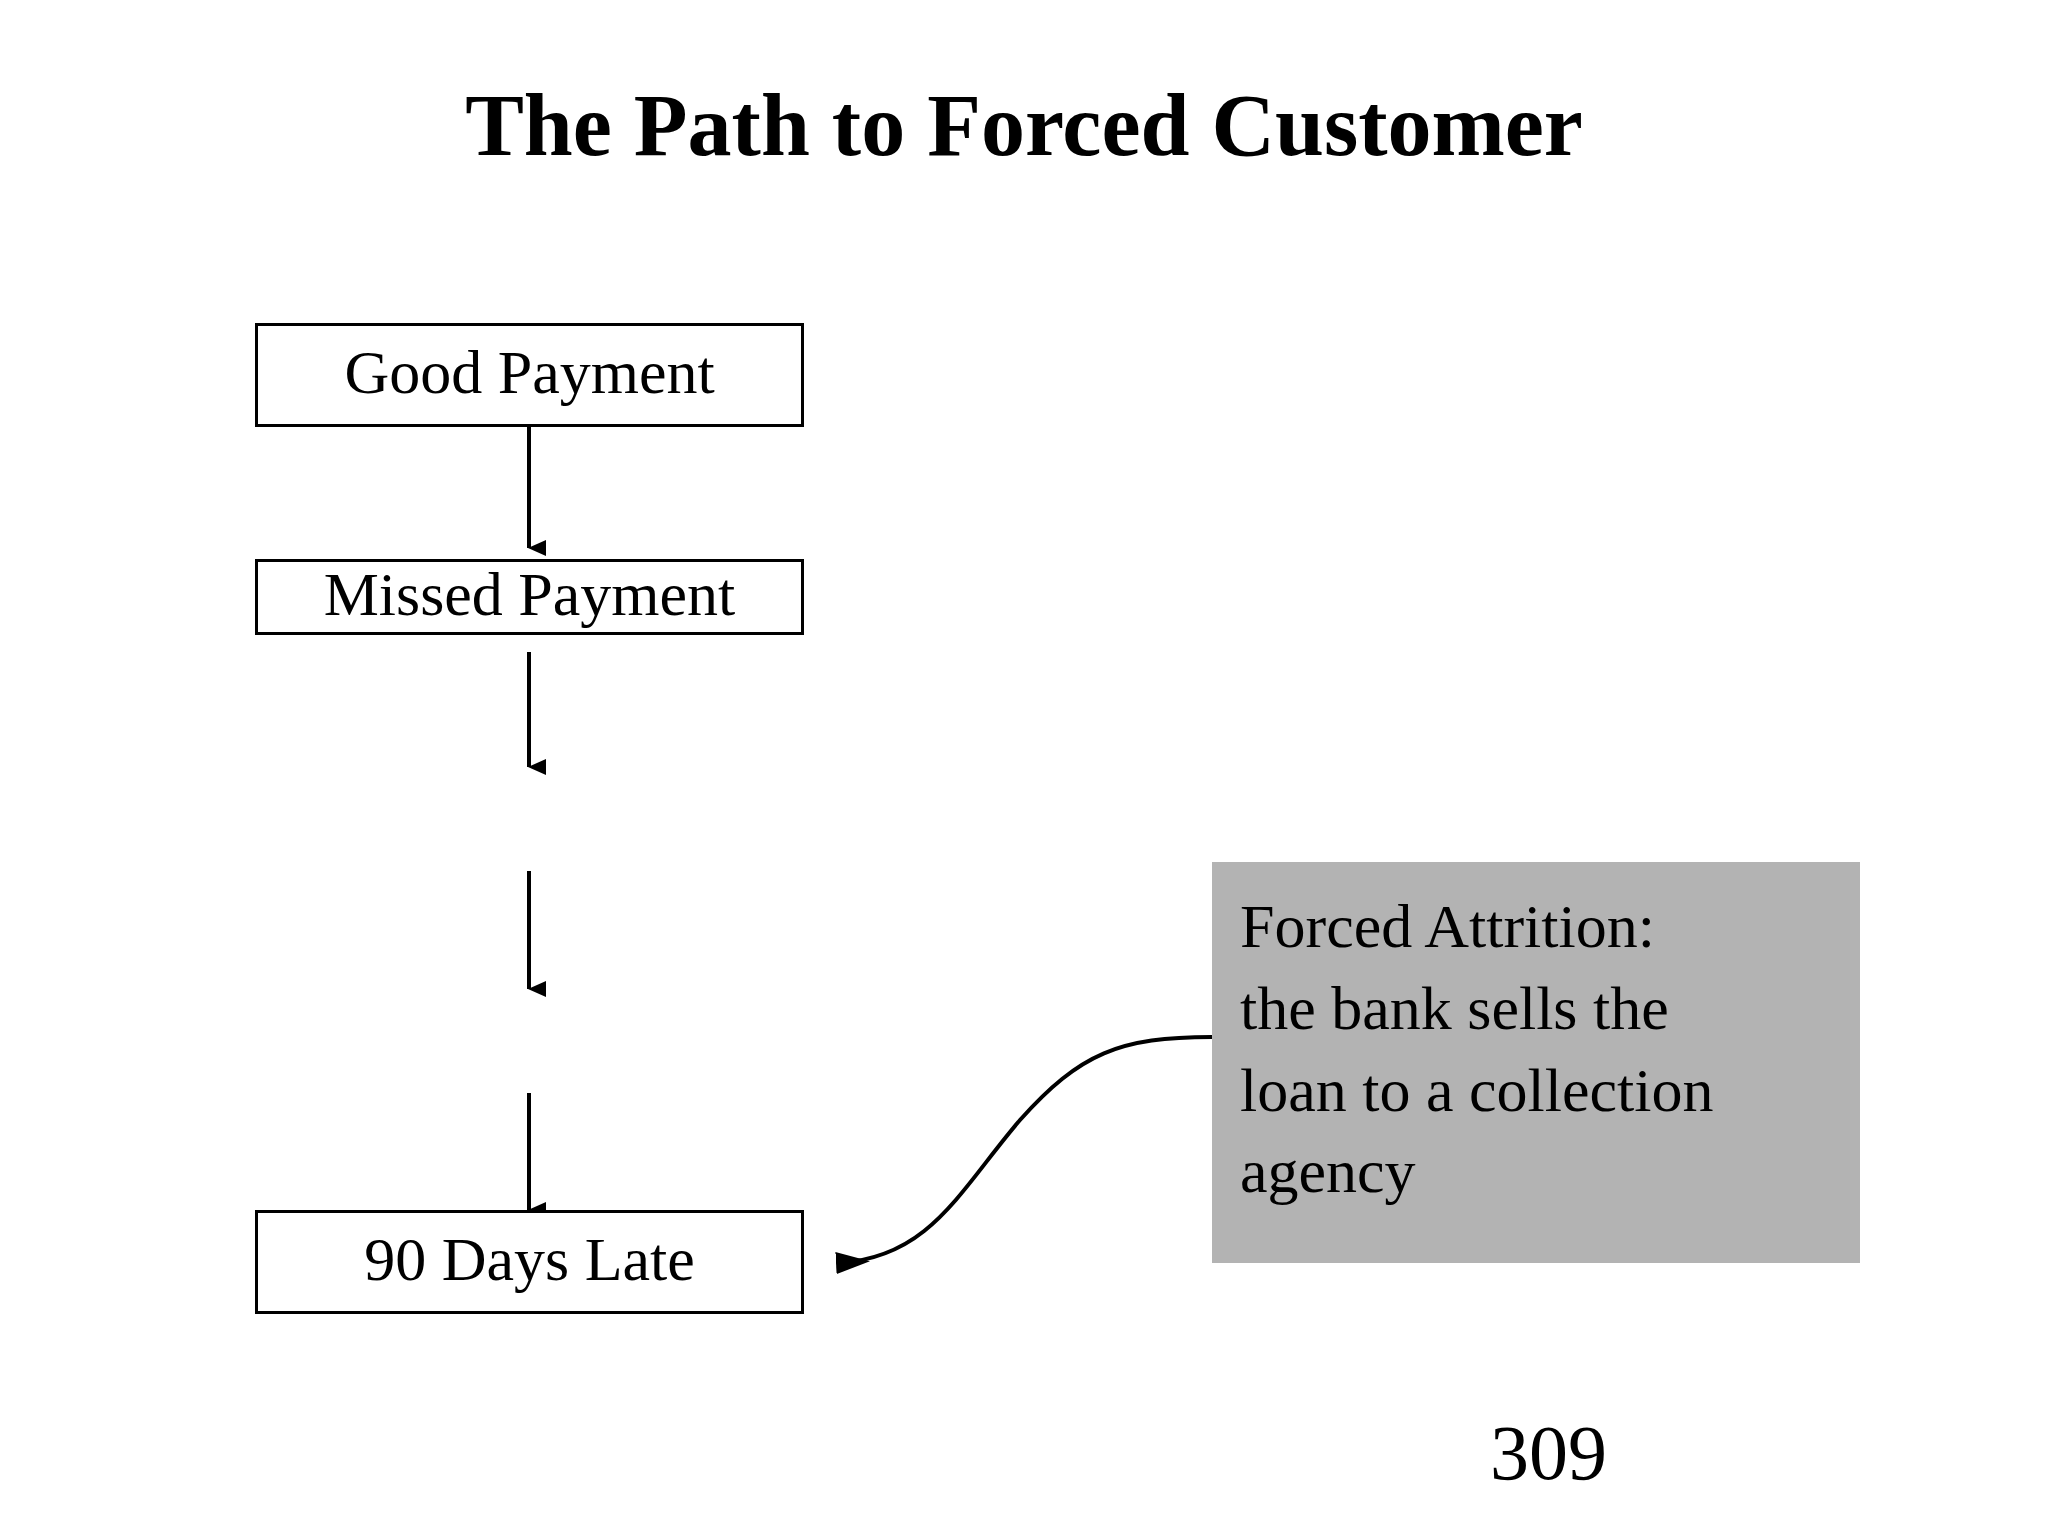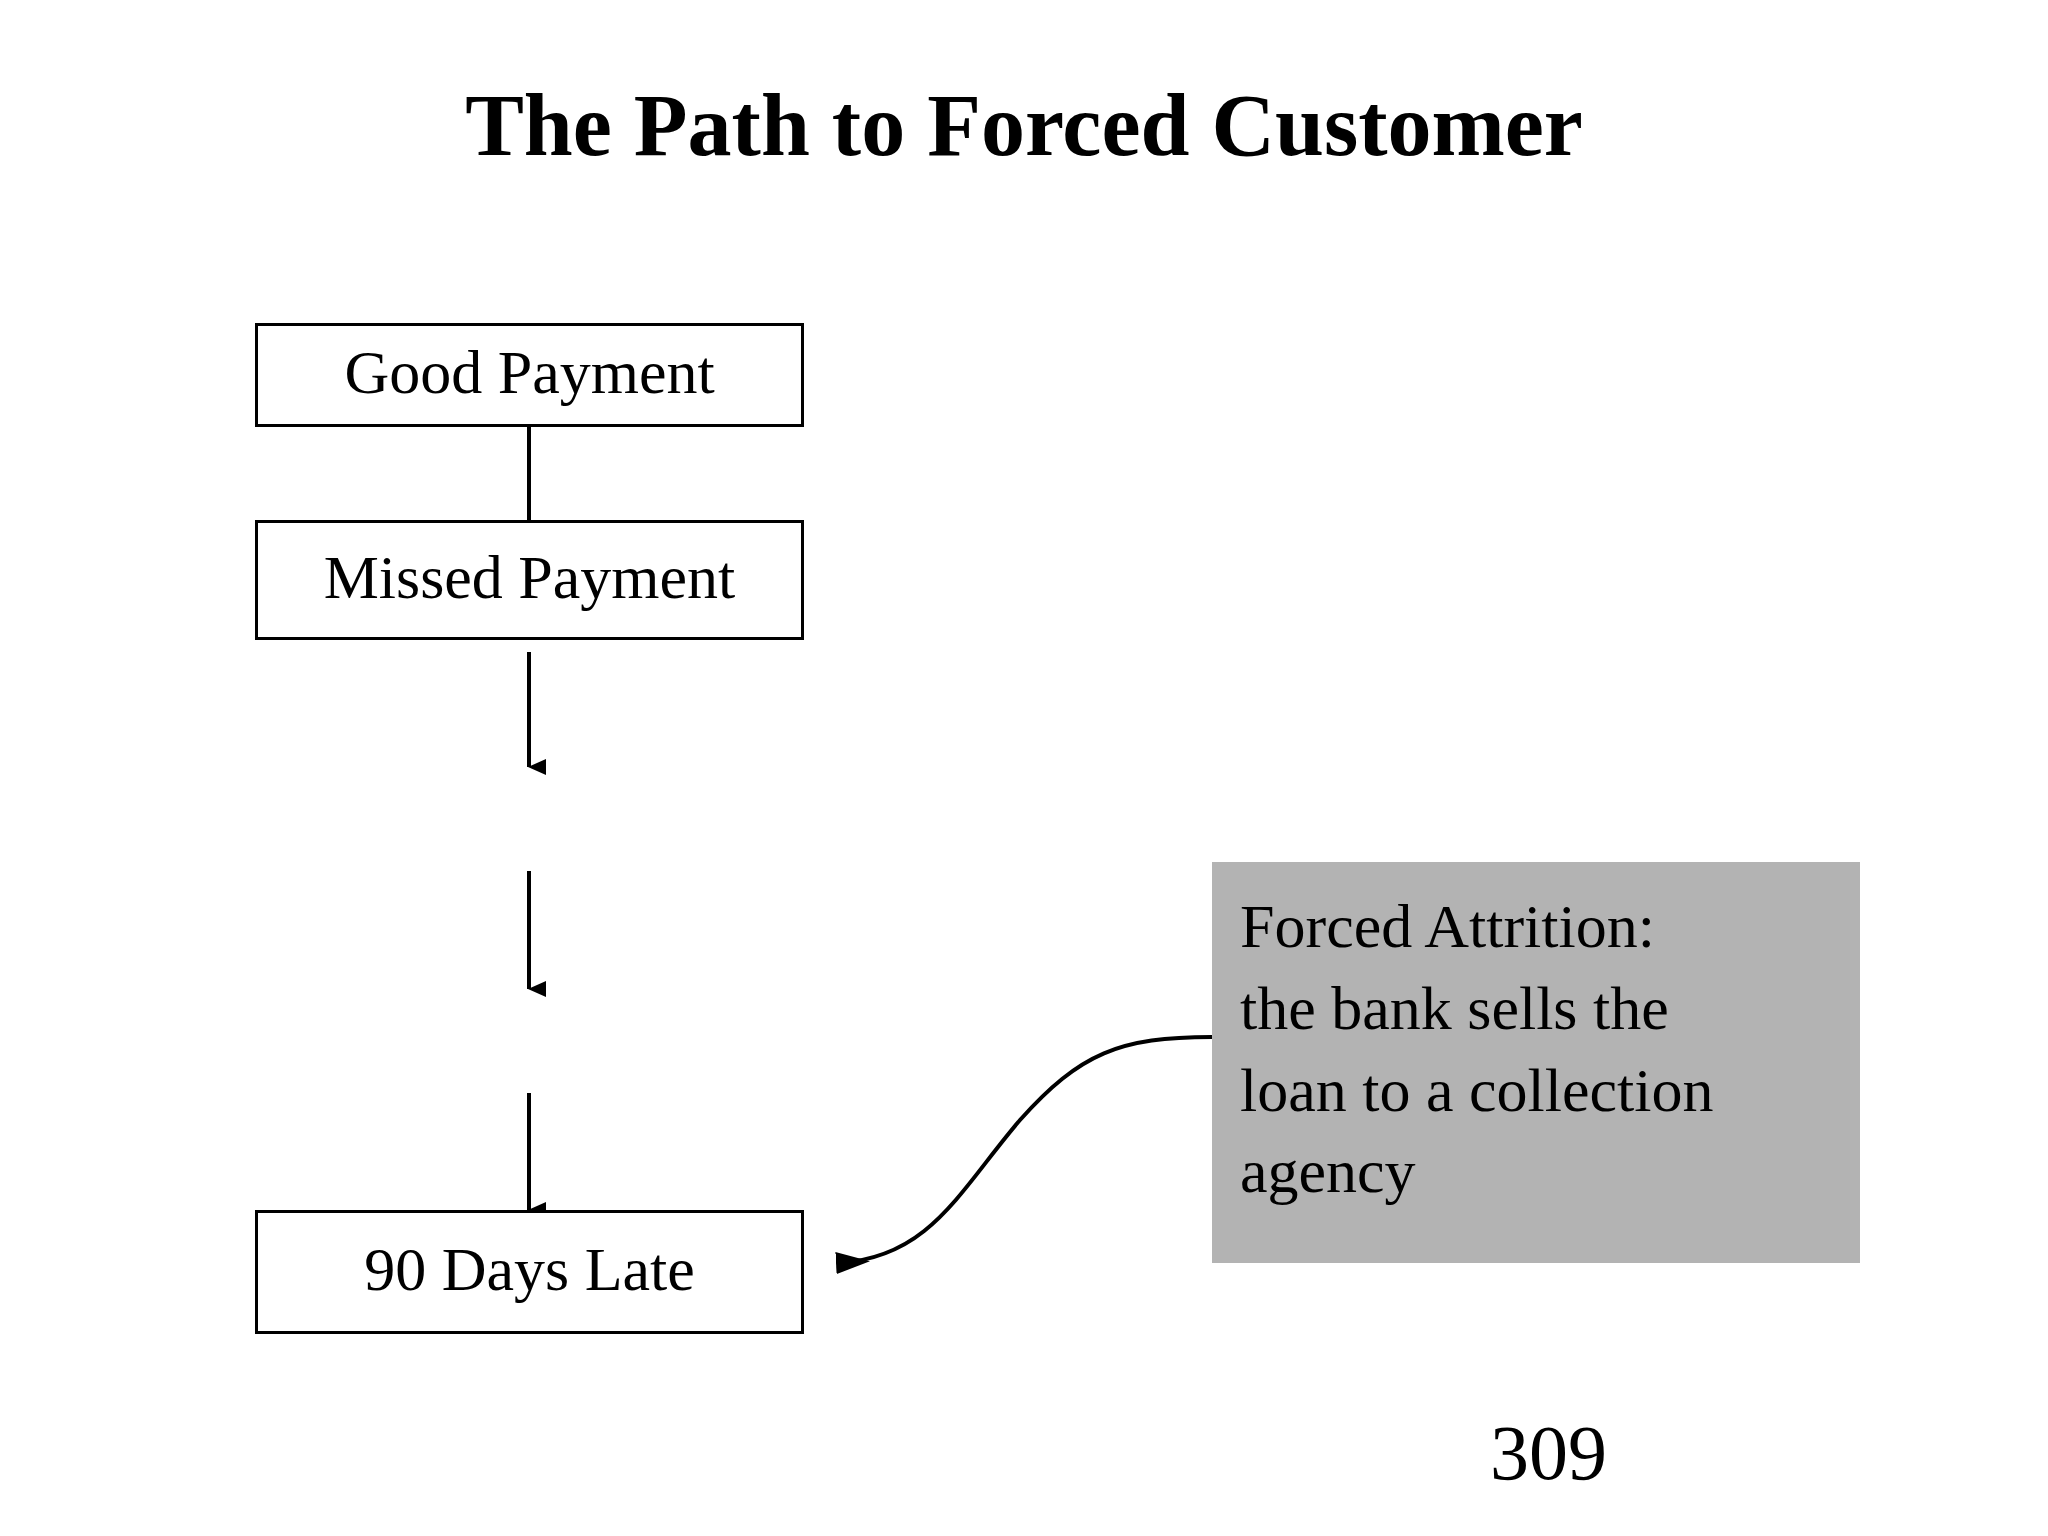--- a/index.html
+++ b/index.html
@@ -43,24 +43,24 @@
     font-size: 62px;
     line-height: 1;
     display: flex;
     align-items: center;
     justify-content: center;
     white-space: nowrap;
   }
   .flow-box .flow-label { display: block; padding-bottom: 6px; }
 
   #box-good-customer  { top: 323px;  height: 104px; }
-  #box-missed-payment { top: 520px;  height: 120px; }
+  #box-missed-payment { top: 559px;  height: 76px; }
   #box-30-days-late   { top: 767px;  height: 104px; }
   #box-60-days-late   { top: 989px;  height: 104px; }
-  #box-90-days-late   { top: 1210px; height: 124px; }
+  #box-90-days-late   { top: 1210px; height: 104px; }
 
   
   #connectors {
     position: absolute;
     left: 0;
     top: 0;
     width: 2048px;
     height: 1536px;
     pointer-events: none;
   }

